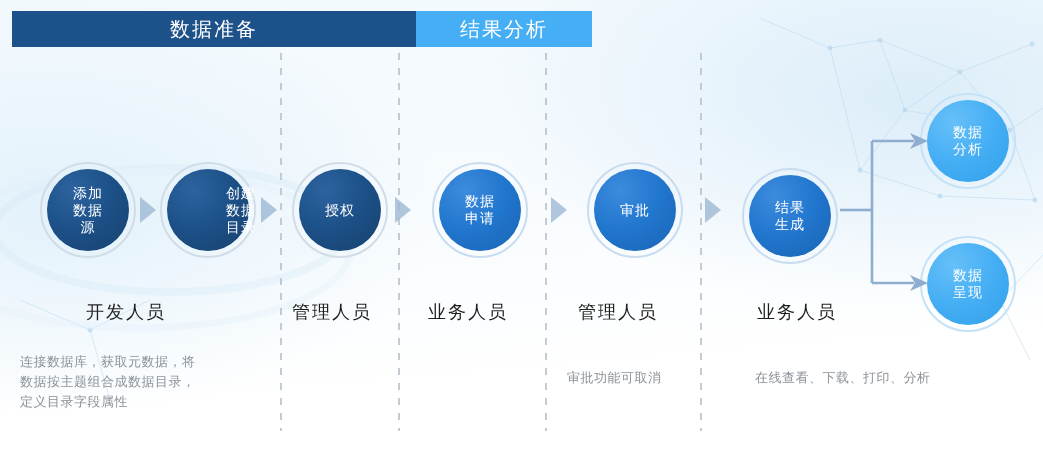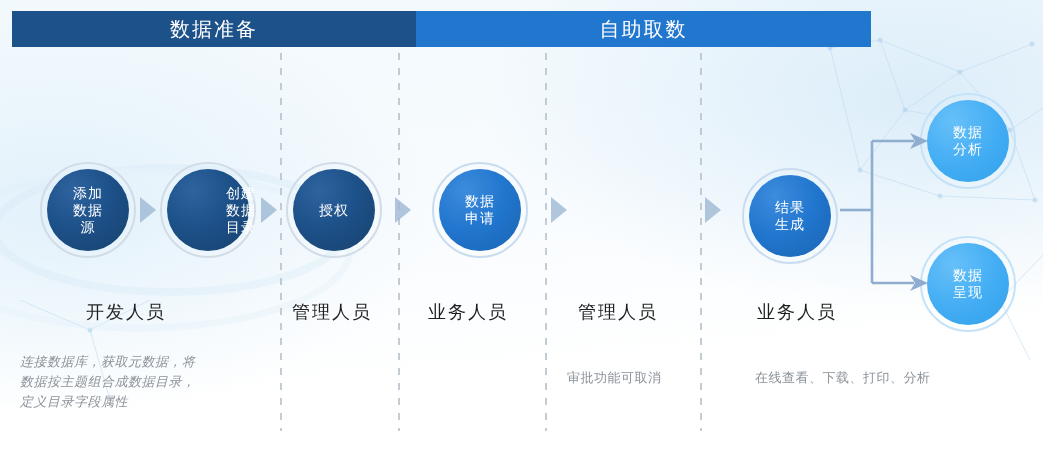--- a/index.html
+++ b/index.html
@@ -196,22 +196,22 @@
     <g opacity="0.35">
       <ellipse cx="170" cy="230" rx="175" ry="62" fill="none" stroke="#d6e9f7" stroke-width="8"></ellipse>
       <ellipse cx="140" cy="250" rx="210" ry="78" fill="none" stroke="#e2f0fa" stroke-width="7"></ellipse>
     </g>
   </svg>
 
   <div id="phase-bar">
     <div class="phase phase-1">
       <span>数据准备</span>
     </div>
-    <div class="phase phase-2">
-      <span>自助取数</span>
+    <div class="phase phase-3">
+      <span>结果分析</span>
     </div>
   </div>
 
   <div class="lane-divider" style="left:280px;"></div>
   <div class="lane-divider" style="left:398px;"></div>
   <div class="lane-divider" style="left:545px;"></div>
   <div class="lane-divider" style="left:700px;"></div>
 
   <div class="node navy" style="left:40px;  top:162px;">
     <div class="disc"></div>
@@ -222,33 +222,38 @@
   </div>
 
   <div class="node navy" style="left:160px; top:162px;justify-content:flex-end;">
     <div class="disc"></div>
     <div class="ring"></div>
     <div class="caption">创建
 数据
 目录</div>
   </div>
 
-  <div class="node navy" style="left:286px; top:162px;">
+  <div class="node navy" style="left:292px; top:162px;">
     <div class="disc"></div>
     <div class="ring"></div>
     <div class="caption">授权</div>
   </div>
 
   <div class="node blue" style="left:432px; top:162px;">
     <div class="disc"></div>
     <div class="ring"></div>
     <div class="caption">数据
 申请</div>
   </div>
 
+  <div class="node blue" style="left:587px; top:162px;">
+    <div class="disc"></div>
+    <div class="ring"></div>
+    <div class="caption">审批</div>
+  </div>
 
   <div class="node blue" style="left:742px; top:168px;">
     <div class="disc"></div>
     <div class="ring"></div>
     <div class="caption">结果
 生成</div>
   </div>
 
   <div class="node light" style="left:920px; top:93px;">
     <div class="disc"></div>
@@ -282,19 +287,19 @@
       <path d="M92 155 L110 163 L92 171 L97 163 Z"></path>
     </g>
   </svg>
 
   <div class="role" style="left:86px;  top:300px;">开发人员</div>
   <div class="role" style="left:292px; top:300px;">管理人员</div>
   <div class="role" style="left:428px; top:300px;">业务人员</div>
   <div class="role" style="left:578px; top:300px;">管理人员</div>
   <div class="role" style="left:757px; top:300px;">业务人员</div>
 
-  <div class="note" style="left:20px;  top:352px; width:255px;font-style:italic;">连接数据库，获取元数据，将
+  <div class="note" style="left:20px;  top:352px; width:255px;">连接数据库，获取元数据，将
 数据按主题组合成数据目录，
 定义目录字段属性</div>
   <div class="note" style="left:567px; top:368px; width:130px;">审批功能可取消</div>
   <div class="note" style="left:755px; top:368px; width:240px;">在线查看、下载、打印、分析</div>
 
 </div>
 
 </body></html>

